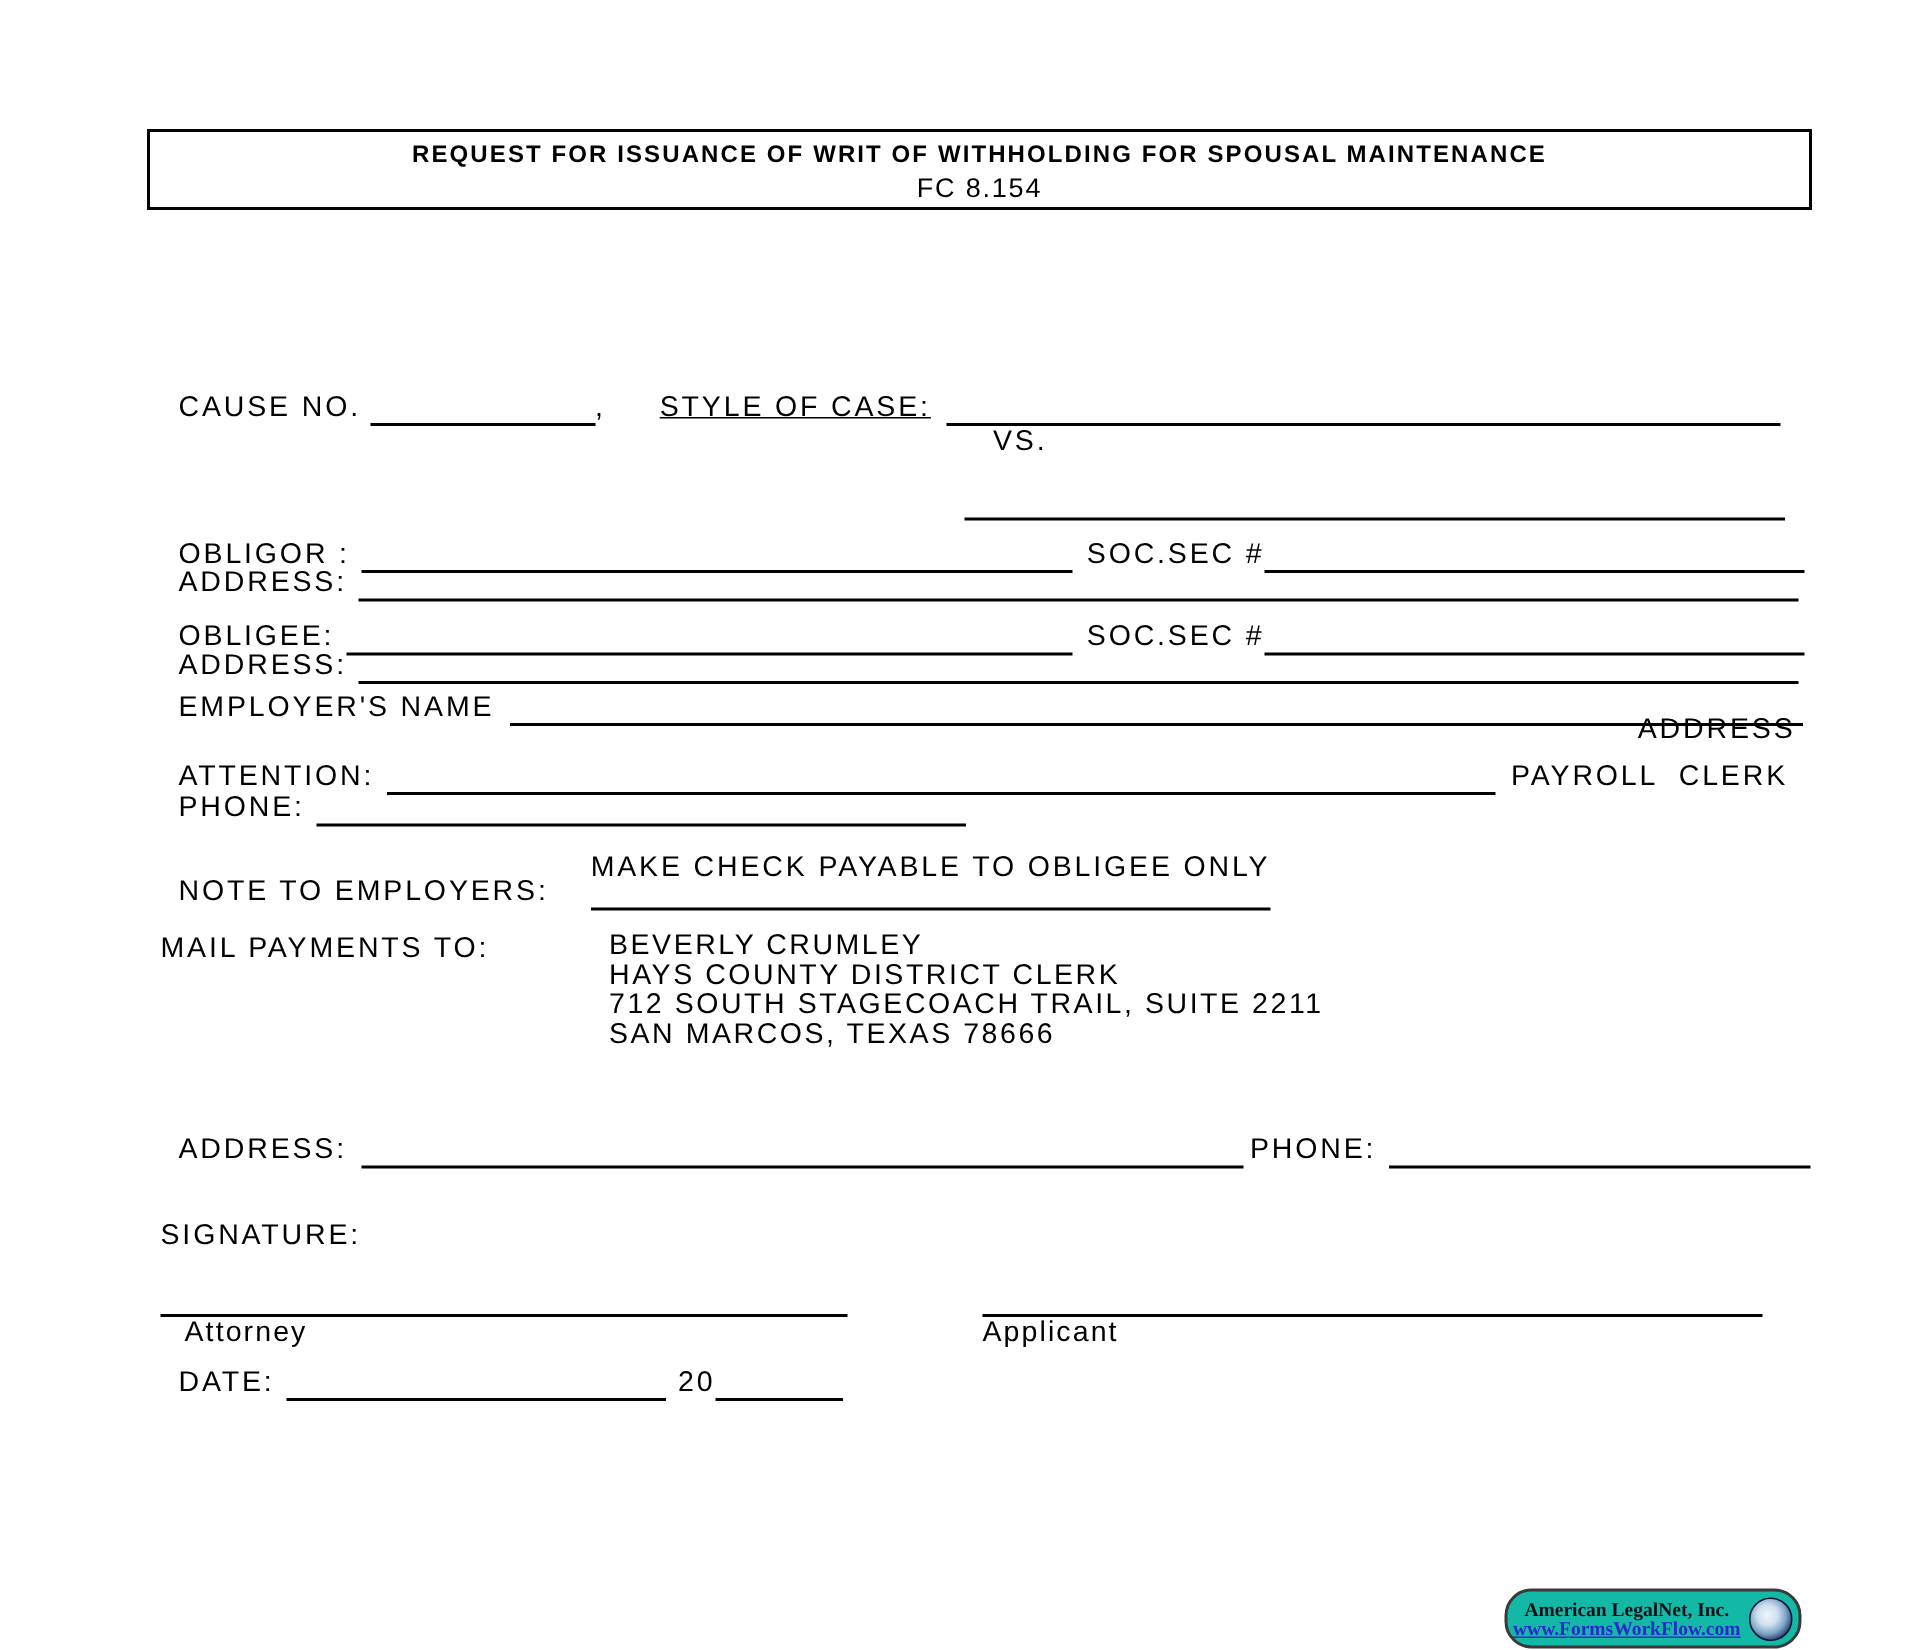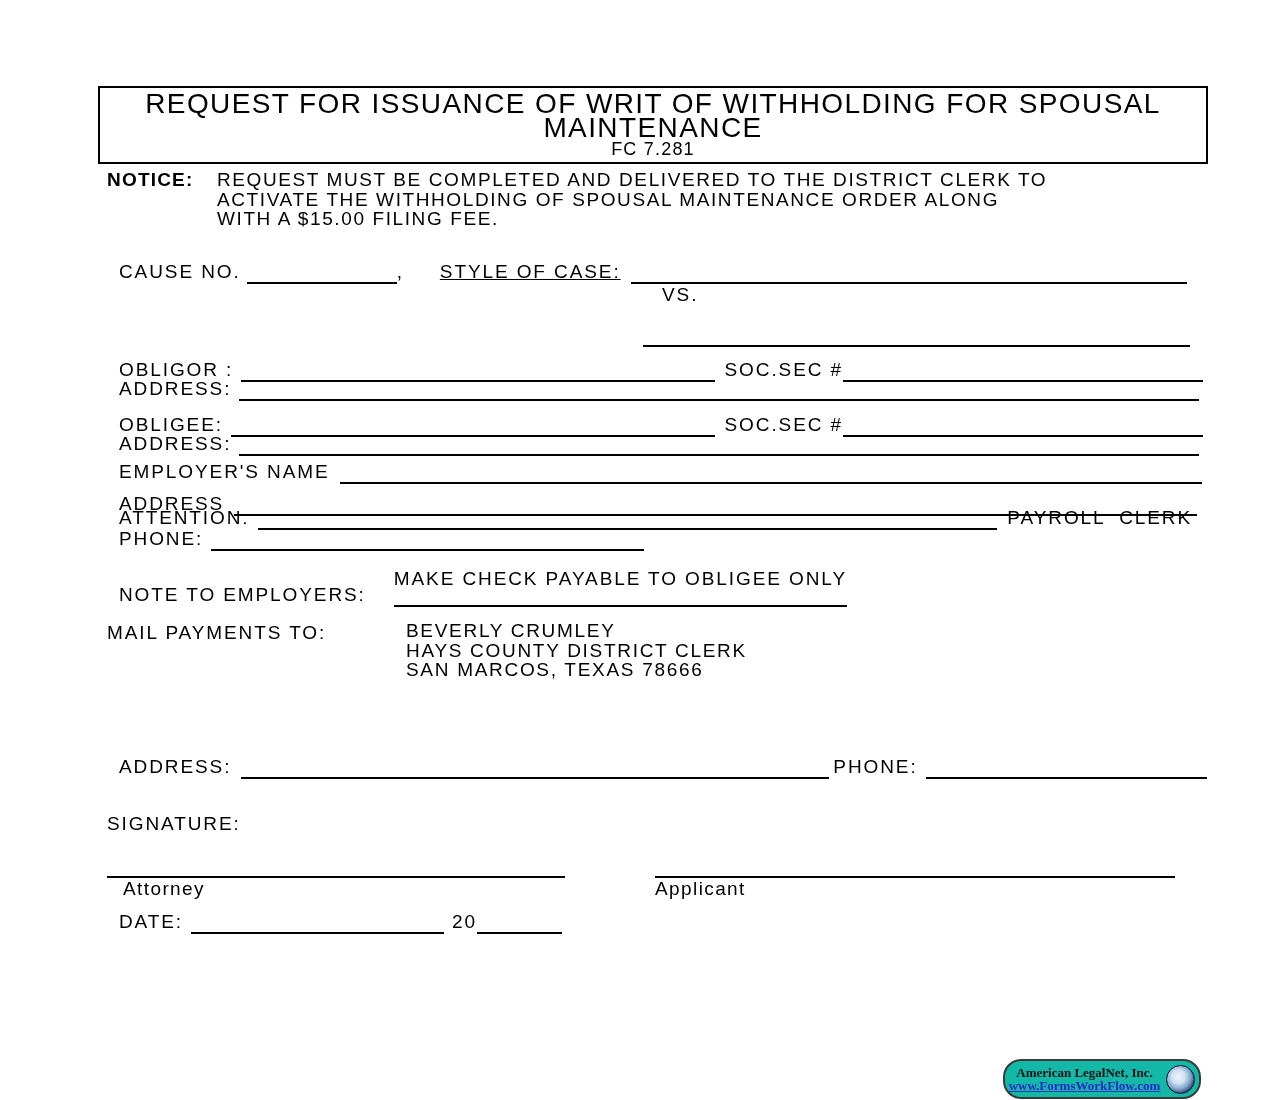--- a/index.html
+++ b/index.html
@@ -9,21 +9,21 @@
     background:#ffffff;
     color:#000;
     font-family:"Liberation Sans", sans-serif;
     overflow:hidden;
   }
   
   .title-box{
     position:absolute;left:98px;top:86px;width:1106px;
     border:2px solid #000;text-align:center;padding:4px 0 3px 0;
   }
-  .title-main{font-size:28px;font-weight:normal;letter-spacing:1.4px;line-height:24px;}
+  .title-main{font-size:16px;font-weight:bold;letter-spacing:1.4px;line-height:24px;}
   .title-sub{font-size:18px;letter-spacing:1.2px;line-height:19px;}
 
   
   .notice{position:absolute;left:107px;top:170px;width:1090px;display:flex;align-items:flex-start;}
   .notice-label{flex:none;width:110px;font-size:19px;font-weight:bold;letter-spacing:1.2px;line-height:19.5px;}
   .notice-lines{font-size:19px;letter-spacing:1.6px;line-height:19.5px;}
 
   
   .row{position:absolute;left:107px;display:flex;align-items:flex-end;height:24px;margin-left:12px;}
   .lbl{font-size:19px;letter-spacing:1.9px;line-height:24px;white-space:pre;}
@@ -55,31 +55,23 @@
     border:1px solid #0c1333;
   }
 </style>
 </head>
 <body>
 
 <div class="page">
 
   <div class="title-box">
     <div class="title-main">REQUEST FOR ISSUANCE OF WRIT OF WITHHOLDING FOR SPOUSAL MAINTENANCE</div>
-    <div class="title-sub">FC 7.281</div>
+    <div class="title-sub">FC 8.154</div>
   </div>
 
-  <div class="notice">
-    <div class="notice-label">NOTICE:</div>
-    <div class="notice-lines">
-      <div>REQUEST MUST BE COMPLETED AND DELIVERED TO THE DISTRICT CLERK TO</div>
-      <div>ACTIVATE THE WITHHOLDING OF SPOUSAL MAINTENANCE ORDER ALONG</div>
-      <div>WITH A $15.00 FILING FEE.</div>
-    </div>
-  </div>
 
   <div class="row" style="top:260px;width:1068px;">
     <span class="lbl">CAUSE NO.</span>
     <span class="blank" style="width:150px;margin-left:6px;"></span>
     <span class="lbl">,</span>
     <span class="lbl" style="margin-left:36px;text-decoration:underline;">STYLE OF CASE:</span>
     <span class="blank" style="flex:1;margin-left:10px;"></span>
   </div>
   <div class="lbl" style="position:absolute;left:662px;top:283px;">VS.</div>
   <div class="hline" style="left:643px;top:321px;width:547px;"></div>
@@ -103,21 +95,21 @@
   </div>
   <div class="row" style="top:432px;width:1080px;">
     <span class="lbl">ADDRESS:</span>
     <span class="blank" style="flex:1;margin-left:8px;"></span>
   </div>
 
   <div class="row" style="top:460px;width:1083px;">
     <span class="lbl">EMPLOYER'S NAME</span>
     <span class="blank" style="flex:1;margin-left:10px;"></span>
   </div>
-  <div class="row" style="top:492px;width:1078px;">
+  <div class="row" style="top:475px;width:1078px;flex-direction:column;">
     <span class="lbl">ADDRESS</span>
     <span class="blank" style="flex:1;margin-left:10px;"></span>
   </div>
   <div class="row" style="top:506px;width:1073px;">
     <span class="lbl">ATTENTION:</span>
     <span class="blank" style="flex:1;margin-left:8px;"></span>
     <span class="lbl" style="margin-left:10px;">PAYROLL  CLERK</span>
   </div>
   <div class="row" style="top:527px;">
     <span class="lbl">PHONE:</span>
@@ -127,20 +119,21 @@
   <div class="row" style="top:583px;">
     <span class="lbl">NOTE TO EMPLOYERS:</span>
     <span class="lbl note-underline" style="margin-left:28px;">MAKE CHECK PAYABLE TO OBLIGEE ONLY</span>
   </div>
 
   <div class="mail-row">
     <span class="lbl mail-label">MAIL PAYMENTS TO:</span>
     <div class="mail-lines">
       <div>BEVERLY CRUMLEY</div>
       <div>HAYS COUNTY DISTRICT CLERK</div>
+      <div>712 SOUTH STAGECOACH TRAIL, SUITE 2211</div>
       <div>SAN MARCOS, TEXAS 78666</div>
     </div>
   </div>
 
   <div class="row" style="top:755px;width:1088px;">
     <span class="lbl">ADDRESS:</span>
     <span class="blank" style="width:588px;margin-left:10px;"></span>
     <span class="lbl" style="margin-left:4px;">PHONE:</span>
     <span class="blank" style="flex:1;margin-left:8px;"></span>
   </div>

